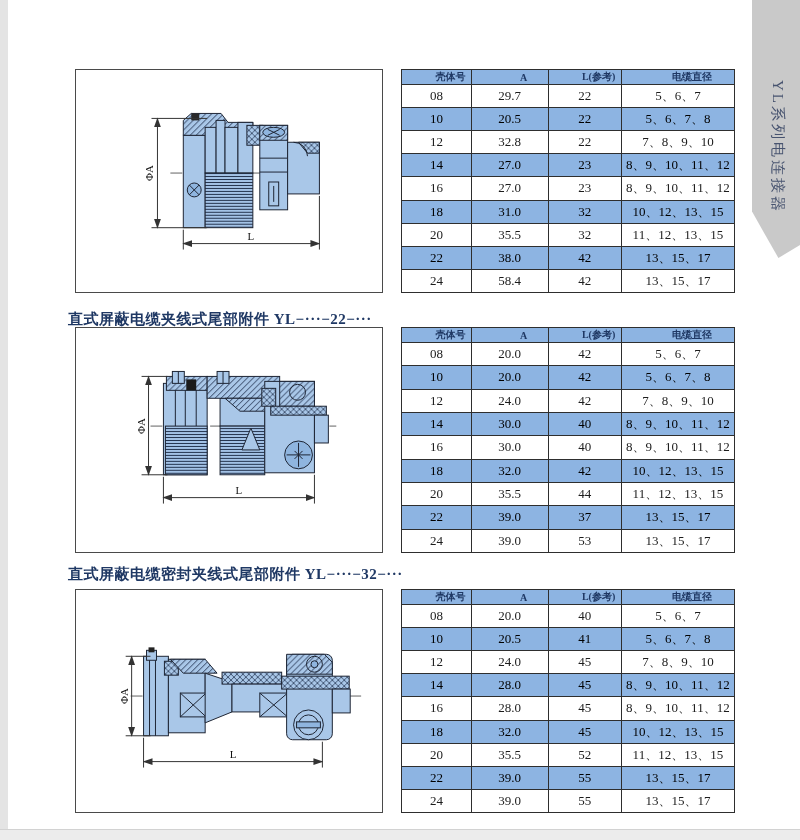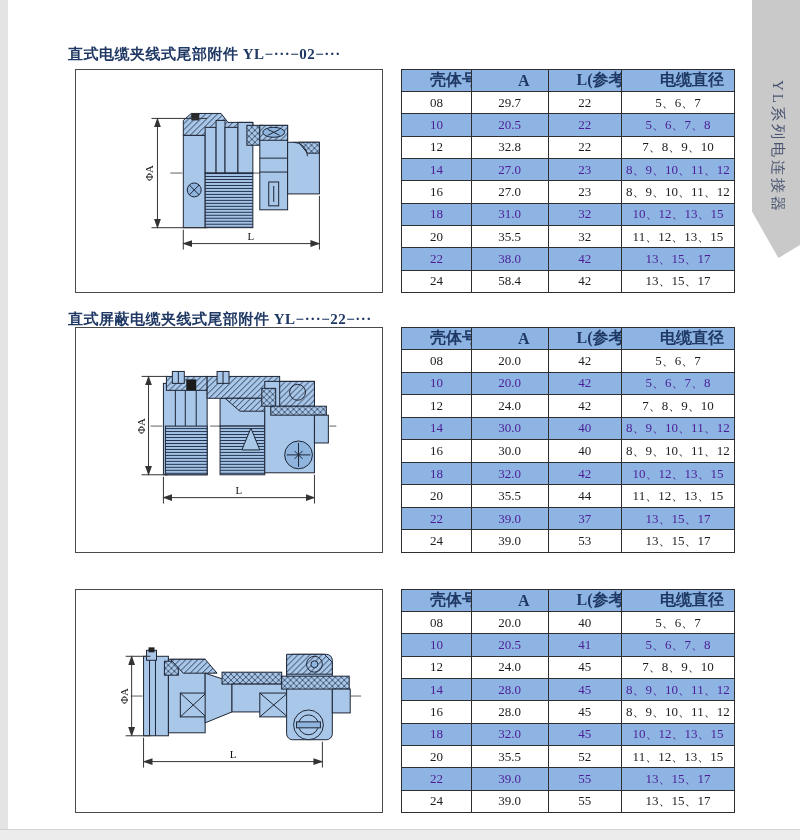--- a/index.html
+++ b/index.html
@@ -16,24 +16,24 @@
   .ribbon-label{position:absolute;left:787px;top:52px;width:190px;height:22px;
           transform-origin:0 0;transform:rotate(90deg);
           font-size:15px;letter-spacing:3px;color:#47536F;text-align:center;white-space:nowrap;}
   .section-title{position:absolute;left:68px;height:20px;font-size:15px;font-weight:bold;
           color:var(--navy);letter-spacing:0.5px;white-space:nowrap;}
   .draw-box{position:absolute;left:75px;width:308px;border:1px solid #4a4a4a;background:#fff;}
   .draw-box svg{display:block;width:100%;height:100%;}
   .data-table{position:absolute;left:401px;width:334px;border-collapse:collapse;table-layout:fixed;
           text-align:center;font-size:13px;border:1.5px solid #2a2a2a;}
   .data-table th,.data-table td{border:1px solid #2e2e2e;padding:0;vertical-align:middle;overflow:hidden;white-space:nowrap;}
-  .data-table th{background:var(--blue);color:var(--navy);font-weight:bold;font-size:16px;padding-left:28px;}
+  .data-table th{background:var(--blue);color:var(--navy);font-weight:bold;font-size:10px;padding-left:28px;}
   .data-table td{color:#1c1c1c;}
   .data-table tr{height:10%;}
-  .data-table tr.alt td{background:var(--blue);color:#4c1d95;}
+  .data-table tr.alt td{background:var(--blue);color:#000000;}
   
   .base{fill:#A9C7E8;stroke:#1d2433;stroke-width:1;}
   .dk{fill:#8FB5DF;stroke:#1d2433;stroke-width:1;}
   .hatched{fill:url(#hatchP);stroke:#1d2433;stroke-width:1;}
   .crossed{fill:url(#crossP);stroke:#1d2433;stroke-width:1;}
   .knurled{fill:url(#knurlP);stroke:#1d2433;stroke-width:1;}
   .ln{stroke:#1d2433;stroke-width:1;fill:none;}
   .cl{stroke:#3a3a3a;stroke-width:0.8;fill:none;stroke-dasharray:12 3 2 3;}
   .dim{stroke:#333;stroke-width:1;fill:none;}
   .arrowed{marker-start:url(#arr);marker-end:url(#arr);}
@@ -63,21 +63,20 @@
       </marker>
     </defs>
   </svg>
 
   <div class="edge-left"></div>
   <div class="edge-bottom"></div>
 
   <div class="ribbon"></div>
   <div class="ribbon-label">YL系列电连接器</div>
 
-  <div class="section-title" style="top:45px;">直式电缆夹线式尾部附件  YL−···−02−···</div>
   <div class="draw-box" style="top:69px;height:224px;">
     <svg viewBox="0 0 308 222" preserveAspectRatio="xMidYMid meet">
       <g>
         <line class="cl" x1="95" y1="103" x2="240" y2="103"></line>
         <rect class="base" x="108" y="65" width="22" height="93"></rect>
         <path class="hatched" d="M108,65 L108,50 L116,43 L146,43 L153,52 L178,52 L178,65 Z"></path>
         <rect x="116" y="43" width="8" height="7" fill="#2a2a2a"></rect>
         <rect class="base" x="130" y="57" width="11" height="46"></rect>
         <rect class="base" x="141" y="50" width="9" height="53"></rect>
         <rect class="base" x="150" y="57" width="13" height="46"></rect>
@@ -298,20 +297,21 @@
         </tr>
         <tr>
           <td>24</td>
           <td>39.0</td>
           <td>53</td>
           <td>13、15、17</td>
         </tr>
       </tbody>
   </table>
 
+  <div class="section-title" style="top:565px;">直式屏蔽电缆密封夹线式尾部附件  YL−···−32−···</div>
   <div class="draw-box" style="top:589px;height:224px;">
     <svg viewBox="0 0 308 222" preserveAspectRatio="xMidYMid meet">
       <g>
         <line class="cl" x1="55" y1="106" x2="290" y2="106"></line>
         <rect class="base" x="68" y="66" width="25" height="80"></rect>
         <line class="ln" x1="74" y1="66" x2="74" y2="146"></line>
         <line class="ln" x1="80" y1="66" x2="80" y2="146"></line>
         <rect class="base" x="71" y="60" width="10" height="10"></rect>
         <rect x="73" y="57" width="6" height="5" fill="#222"></rect>
         <rect class="base" x="93" y="69" width="37" height="74"></rect>

